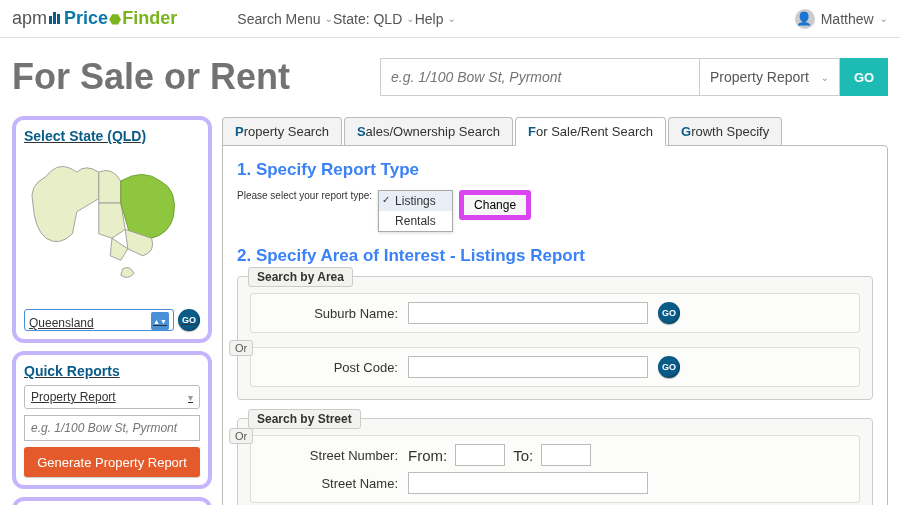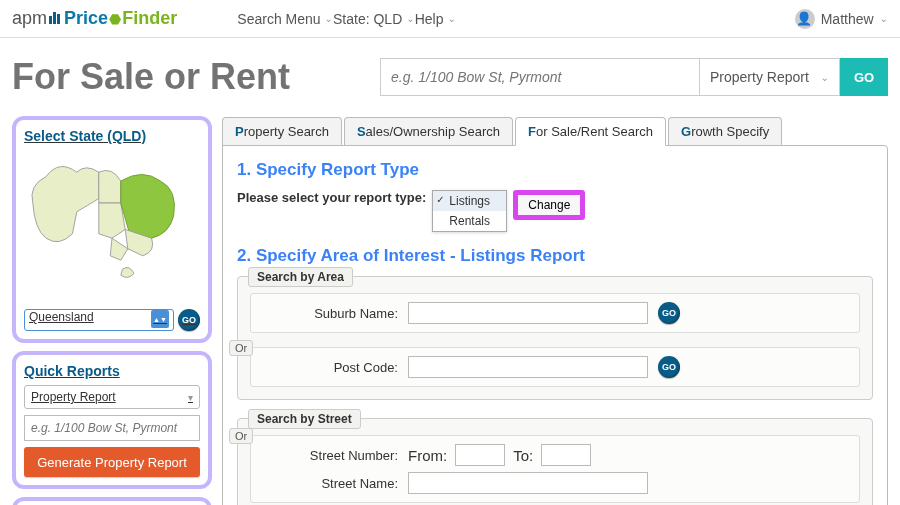--- a/index.html
+++ b/index.html
@@ -43,21 +43,21 @@
   .gen-btn { width:100%; height:30px; background:#e55a2b; color:#fff; border:none; border-radius:3px; font-size:13px; cursor:pointer; box-shadow:0 1px 1px rgba(0,0,0,.2);}
   
   
   .content { flex:1; }
   .tabs { display:flex; }
   .tab { border:1px solid #bbb; border-bottom:none; padding:6px 12px; font-size:13px; background:#f3f3f3; margin-right:2px; border-radius:4px 4px 0 0; cursor:pointer; display:flex; position:relative; top:1px;}
   .tab .first-letter { color:#0a5c88; font-weight:bold; }
   .tab.active { background:#fff; z-index:2; border-bottom:1px solid #fff; }
   .panel { border:1px solid #bbb; border-radius:0 4px 4px 4px; padding:14px; position:relative; }
   .step-h { color:#3b82f6; font-weight:bold; font-size:17px; margin-bottom:10px; }
-  .row-label { font-weight:bold; font-size:13px; }
+  .row-label { font-weight:normal; font-size:10px; }
   .change-btn { border:5px solid #d946ef; background:#f7f7f7; padding:3px 10px; font-size:12px; border-radius:3px; cursor:pointer; }
   .report-type-row { display:flex; align-items:flex-start; gap:6px; margin-bottom:14px; flex-wrap:wrap;}
   .dropdown-open { border:1px solid #aaa; background:#fff; font-size:12px; min-width:75px; box-shadow:0 1px 3px rgba(0,0,0,.15);}
   .dropdown-open .dd-item { padding:3px 8px 3px 16px; position:relative; cursor:pointer;}
   .dropdown-open .dd-item.sel::before { content:"✓"; position:absolute; left:3px; top:3px; font-size:10px;}
   .dropdown-open .dd-item.sel { background:#e8eef5;}
   
   .fieldset { border:1px solid #ccc; border-radius:4px; padding:10px 12px 12px 12px; margin-top:8px; position:relative; background:#f8f8f6;}
   .fieldset-inner { border:1px solid #ddd; background:#fcfcfa; border-radius:3px; padding:2px; margin-top:8px; position:relative;}
   .legend { position:absolute; top:-10px; left:10px; background:#f2f2ee; border:1px solid #ccc; border-radius:3px; padding:2px 8px; font-weight:bold; font-size:12px; color:#333;}
@@ -126,21 +126,21 @@
       <svg class="map-svg" viewBox="0 0 200 170">
         <path d="M10 60 Q5 40 25 30 Q40 10 60 25 Q70 15 85 25 L85 55 L60 70 L55 95 Q40 110 25 100 Q12 90 10 60 Z" fill="#e8eec8" stroke="#999"></path>
         <path d="M85 25 Q100 18 110 35 L110 60 L85 60 Z" fill="#e8eec8" stroke="#999"></path>
         <path d="M85 60 L110 60 L115 90 L100 100 L85 95 Z" fill="#e8eec8" stroke="#999"></path>
         <path d="M110 35 Q135 20 155 35 Q175 45 170 75 Q165 95 145 100 L120 95 L110 60 Z" fill="#8fc63f" stroke="#6a9a2d"></path>
         <path d="M115 90 L145 100 Q150 115 135 120 L118 112 Z" fill="#e8eec8" stroke="#999"></path>
         <path d="M100 100 L118 112 L110 125 L98 120 Z" fill="#e8eec8" stroke="#999"></path>
         <path d="M112 135 Q120 130 125 140 Q118 148 110 142 Z" fill="#e8eec8" stroke="#999"></path>
       </svg>
       <div class="state-row">
-        <div class="state-select" style="display:flex;align-items:flex-start;">
+        <div class="state-select" style="display:flex;align-items:flex-end;">
           <span>Queensland</span>
           <span class="state-select-arrows">▲▼</span>
         </div>
         <button class="go-circle">GO</button>
       </div>
     </div>
 
     <div class="side-box">
       <div class="side-title">Quick Reports</div>
       <div class="qr-select">

